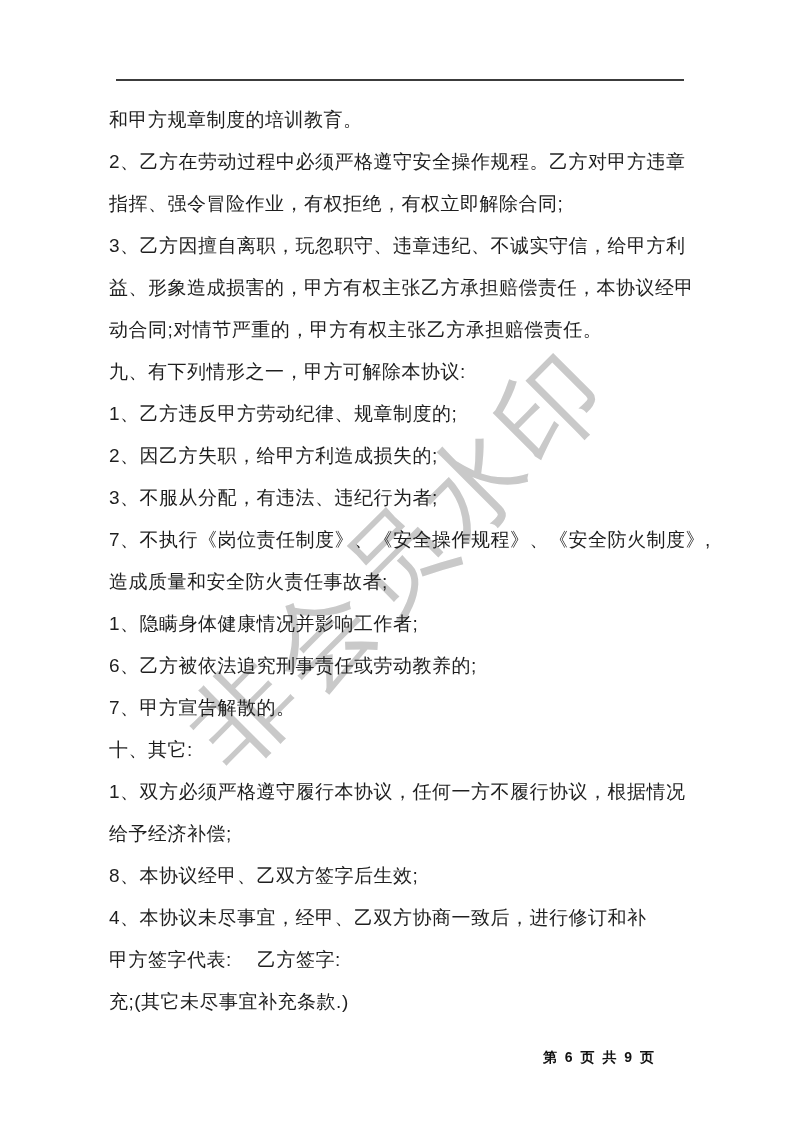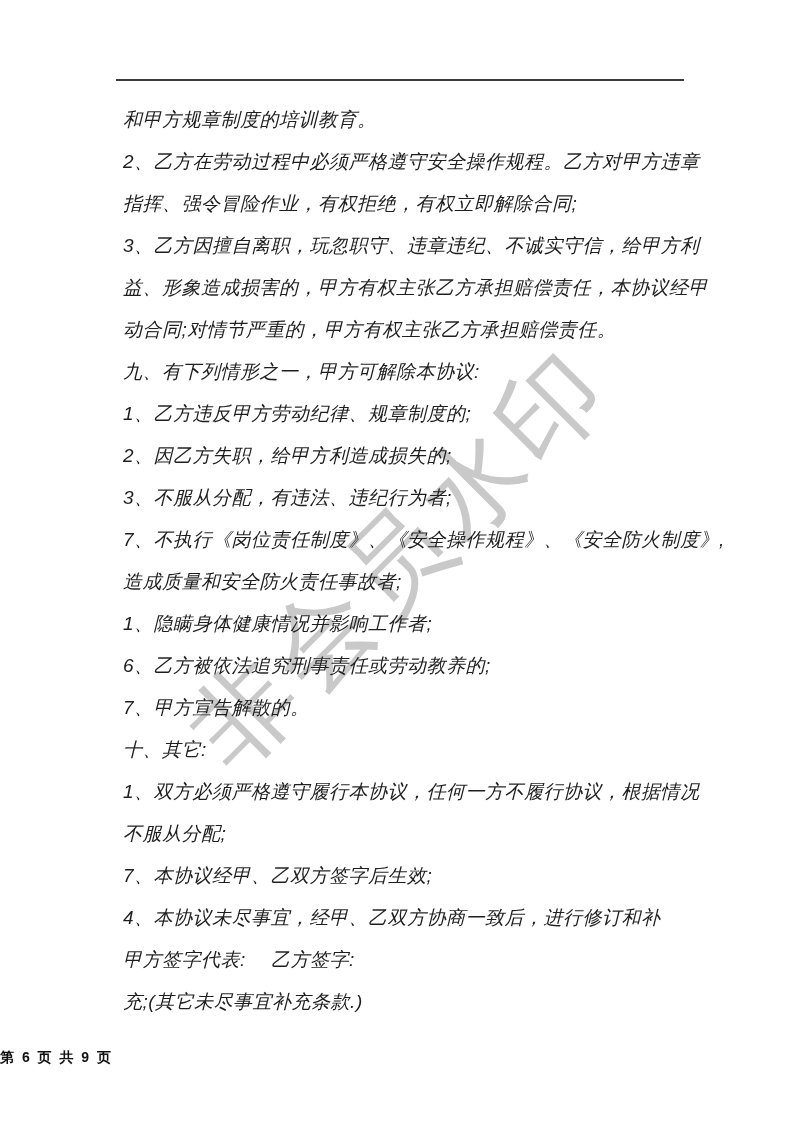--- a/index.html
+++ b/index.html
@@ -32,41 +32,40 @@
     transform-origin: center center;
     font-size: 102px;
     letter-spacing: 6px;
     color: #c9c9c9;
     white-space: nowrap;
     z-index: 1;
     user-select: none;
   }
   .content {
     position: absolute;
-    left: 123px;
+    left: 109px;
     top: 99px;
     width: 575px;
     z-index: 2;
-    font-style: italic;
   }
   .ln {
     margin: 0;
     height: 42px;
     line-height: 42px;
     font-size: 19px;
     letter-spacing: 0.5px;
     color: #1e1e1e;
     white-space: nowrap;
   }
   .footer {
     position: absolute;
     left: 0;
     top: 1049px;
     width: 656px;
-    text-align: left;
+    text-align: right;
     font-size: 14px;
     font-weight: bold;
     letter-spacing: 2px;
     color: #111111;
     z-index: 2;
   }
 </style>
 </head>
 <body>
 
@@ -87,22 +86,22 @@
     <p class="ln">1、乙方违反甲方劳动纪律、规章制度的;</p>
     <p class="ln">2、因乙方失职，给甲方利造成损失的;</p>
     <p class="ln">3、不服从分配，有违法、违纪行为者;</p>
     <p class="ln">7、不执行《岗位责任制度》、《安全操作规程》、《安全防火制度》,</p>
     <p class="ln">造成质量和安全防火责任事故者;</p>
     <p class="ln">1、隐瞒身体健康情况并影响工作者;</p>
     <p class="ln">6、乙方被依法追究刑事责任或劳动教养的;</p>
     <p class="ln">7、甲方宣告解散的。</p>
     <p class="ln">十、其它:</p>
     <p class="ln">1、双方必须严格遵守履行本协议，任何一方不履行协议，根据情况</p>
-    <p class="ln">不服从分配;</p>
-    <p class="ln">7、本协议经甲、乙双方签字后生效;</p>
+    <p class="ln">给予经济补偿;</p>
+    <p class="ln">8、本协议经甲、乙双方签字后生效;</p>
     <p class="ln">4、本协议未尽事宜，经甲、乙双方协商一致后，进行修订和补</p>
     <p class="ln">甲方签字代表:　 乙方签字:</p>
     <p class="ln">充;(其它未尽事宜补充条款.)</p>
   </div>
 
   <div class="footer">第 6 页 共 9 页</div>
 
 </div>
 
 </body></html>

